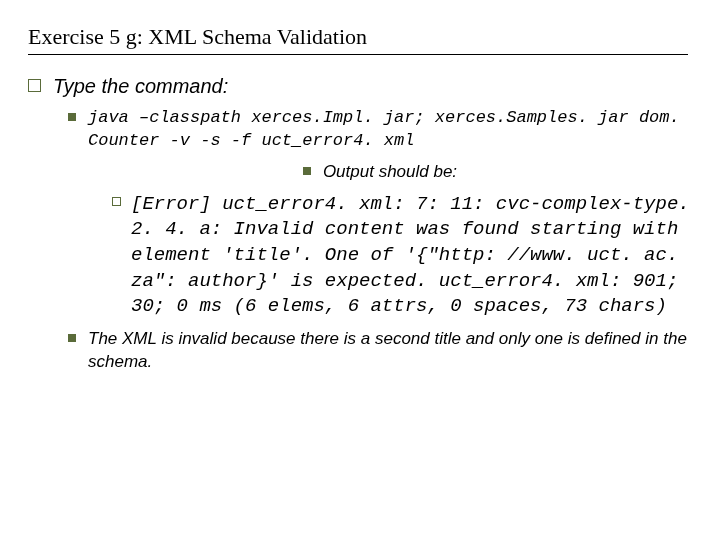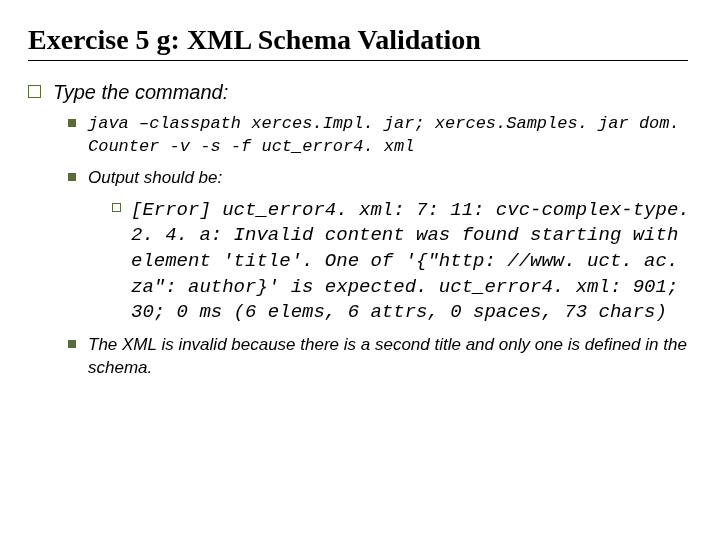--- a/index.html
+++ b/index.html
@@ -10,37 +10,37 @@
     background: #fff;
     font-family: Verdana, Geneva, sans-serif;
     color: #000;
     overflow: hidden;
   }
   .slide {
     padding: 24px 28px;
   }
   .title {
     font-family: "Times New Roman", Times, serif;
-    font-size: 28px;
-    font-weight: 700;
+    font-size: 22px;
+    font-weight: 400;
     margin: 0 0 4px 0;
   }
   .title-underline {
     border-bottom: 1.5px solid #000;
     width: 660px;
     margin-bottom: 18px;
   }
   .bullet-row {
     display: flex;
     align-items: flex-start;
     margin-bottom: 8px;
     font-style: italic;
   }
   .l1 { margin-left: 0; }
-  .l2 { margin-left: 40px; }
+  .l2 { margin-left: 40px; justify-content: center; }
   .l3 { margin-left: 84px; }
   .bul-sq {
     width: 11px; height: 11px;
     border: 1.5px solid #5a6b3a;
     flex-shrink: 0;
     margin-top: 6px;
     margin-right: 12px;
   }
   .bul-sq-small {
     width: 8px; height: 8px;

